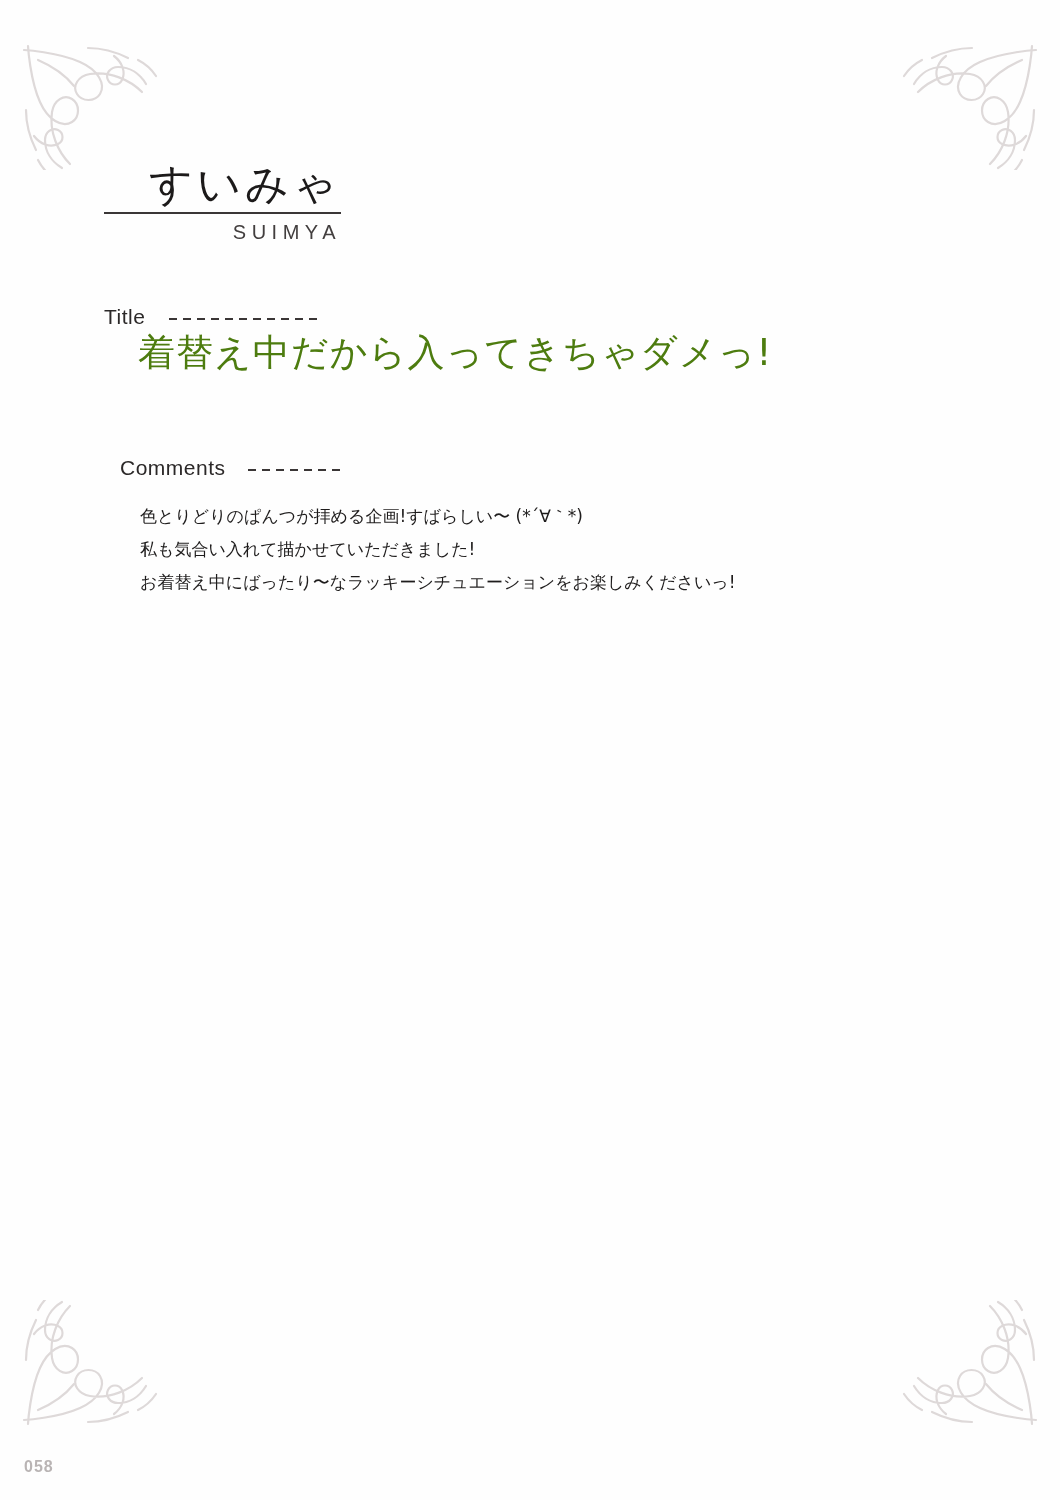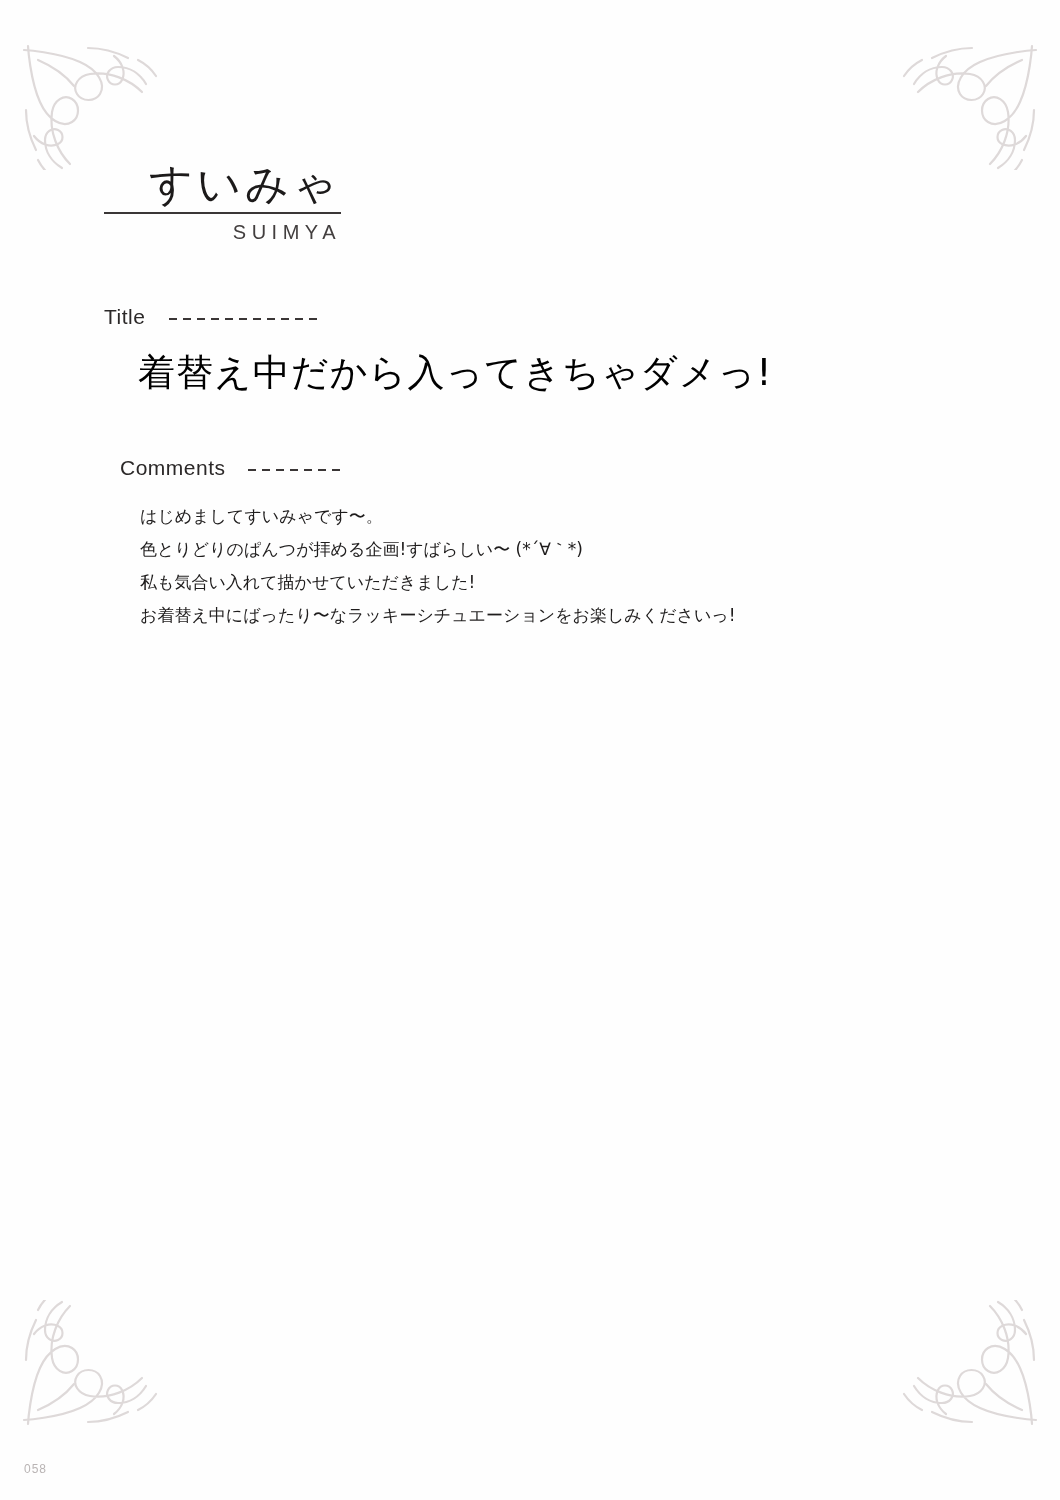--- a/index.html
+++ b/index.html
@@ -89,25 +89,25 @@
   }
   .dash-run i {
     display: block;
     width: 8px;
     height: 2px;
     background: #3a3636;
   }
   .title-text {
     position: absolute;
     left: 138px;
-    top: 348px;
+    top: 328px;
     font-family: "DejaVu Sans", sans-serif;
     font-size: 37px;
     letter-spacing: 1px;
-    color: #000000;
+    color: #4d7c0f;
     white-space: nowrap;
   }
 
   
   .comments-label-row {
     position: absolute;
     left: 120px;
     top: 456px;
     display: flex;
     align-items: center;
@@ -124,23 +124,24 @@
     white-space: nowrap;
   }
   .comments-body div { white-space: nowrap; }
 
   
   .page-number {
     position: absolute;
     left: 24px;
     bottom: 24px;
     font-family: "Liberation Sans", sans-serif;
-    font-size: 12px;
+    font-size: 16px;
     letter-spacing: 1px;
     color: #b9b4b4;
+    font-weight: bold;
   }
 </style>
 </head>
 <body>
 
 <div class="page">
 
   <div class="ornament orn-tl">
     <svg viewBox="0 0 150 130" fill="none" stroke="currentColor" stroke-width="2.2" stroke-linecap="round">
       <path d="M6 10 C6 10 40 12 62 22 C80 30 88 44 82 54 C77 62 64 62 59 54 C54 46 60 36 72 34 C92 31 112 40 124 52"></path>
@@ -225,20 +226,19 @@
         <i></i>
         <i></i>
         <i></i>
         <i></i>
         <i></i>
         <i></i>
     </span>
   </div>
 
   <div class="comments-body">
-    <div>はじめましてすいみゃです〜。</div>
     <div>色とりどりのぱんつが拝める企画!すばらしい〜 (*´∀｀*)</div>
     <div>私も気合い入れて描かせていただきました!</div>
     <div>お着替え中にばったり〜なラッキーシチュエーションをお楽しみくださいっ!</div>
   </div>
 
   <div class="page-number">058</div>
 </div>
 
 </body></html>

